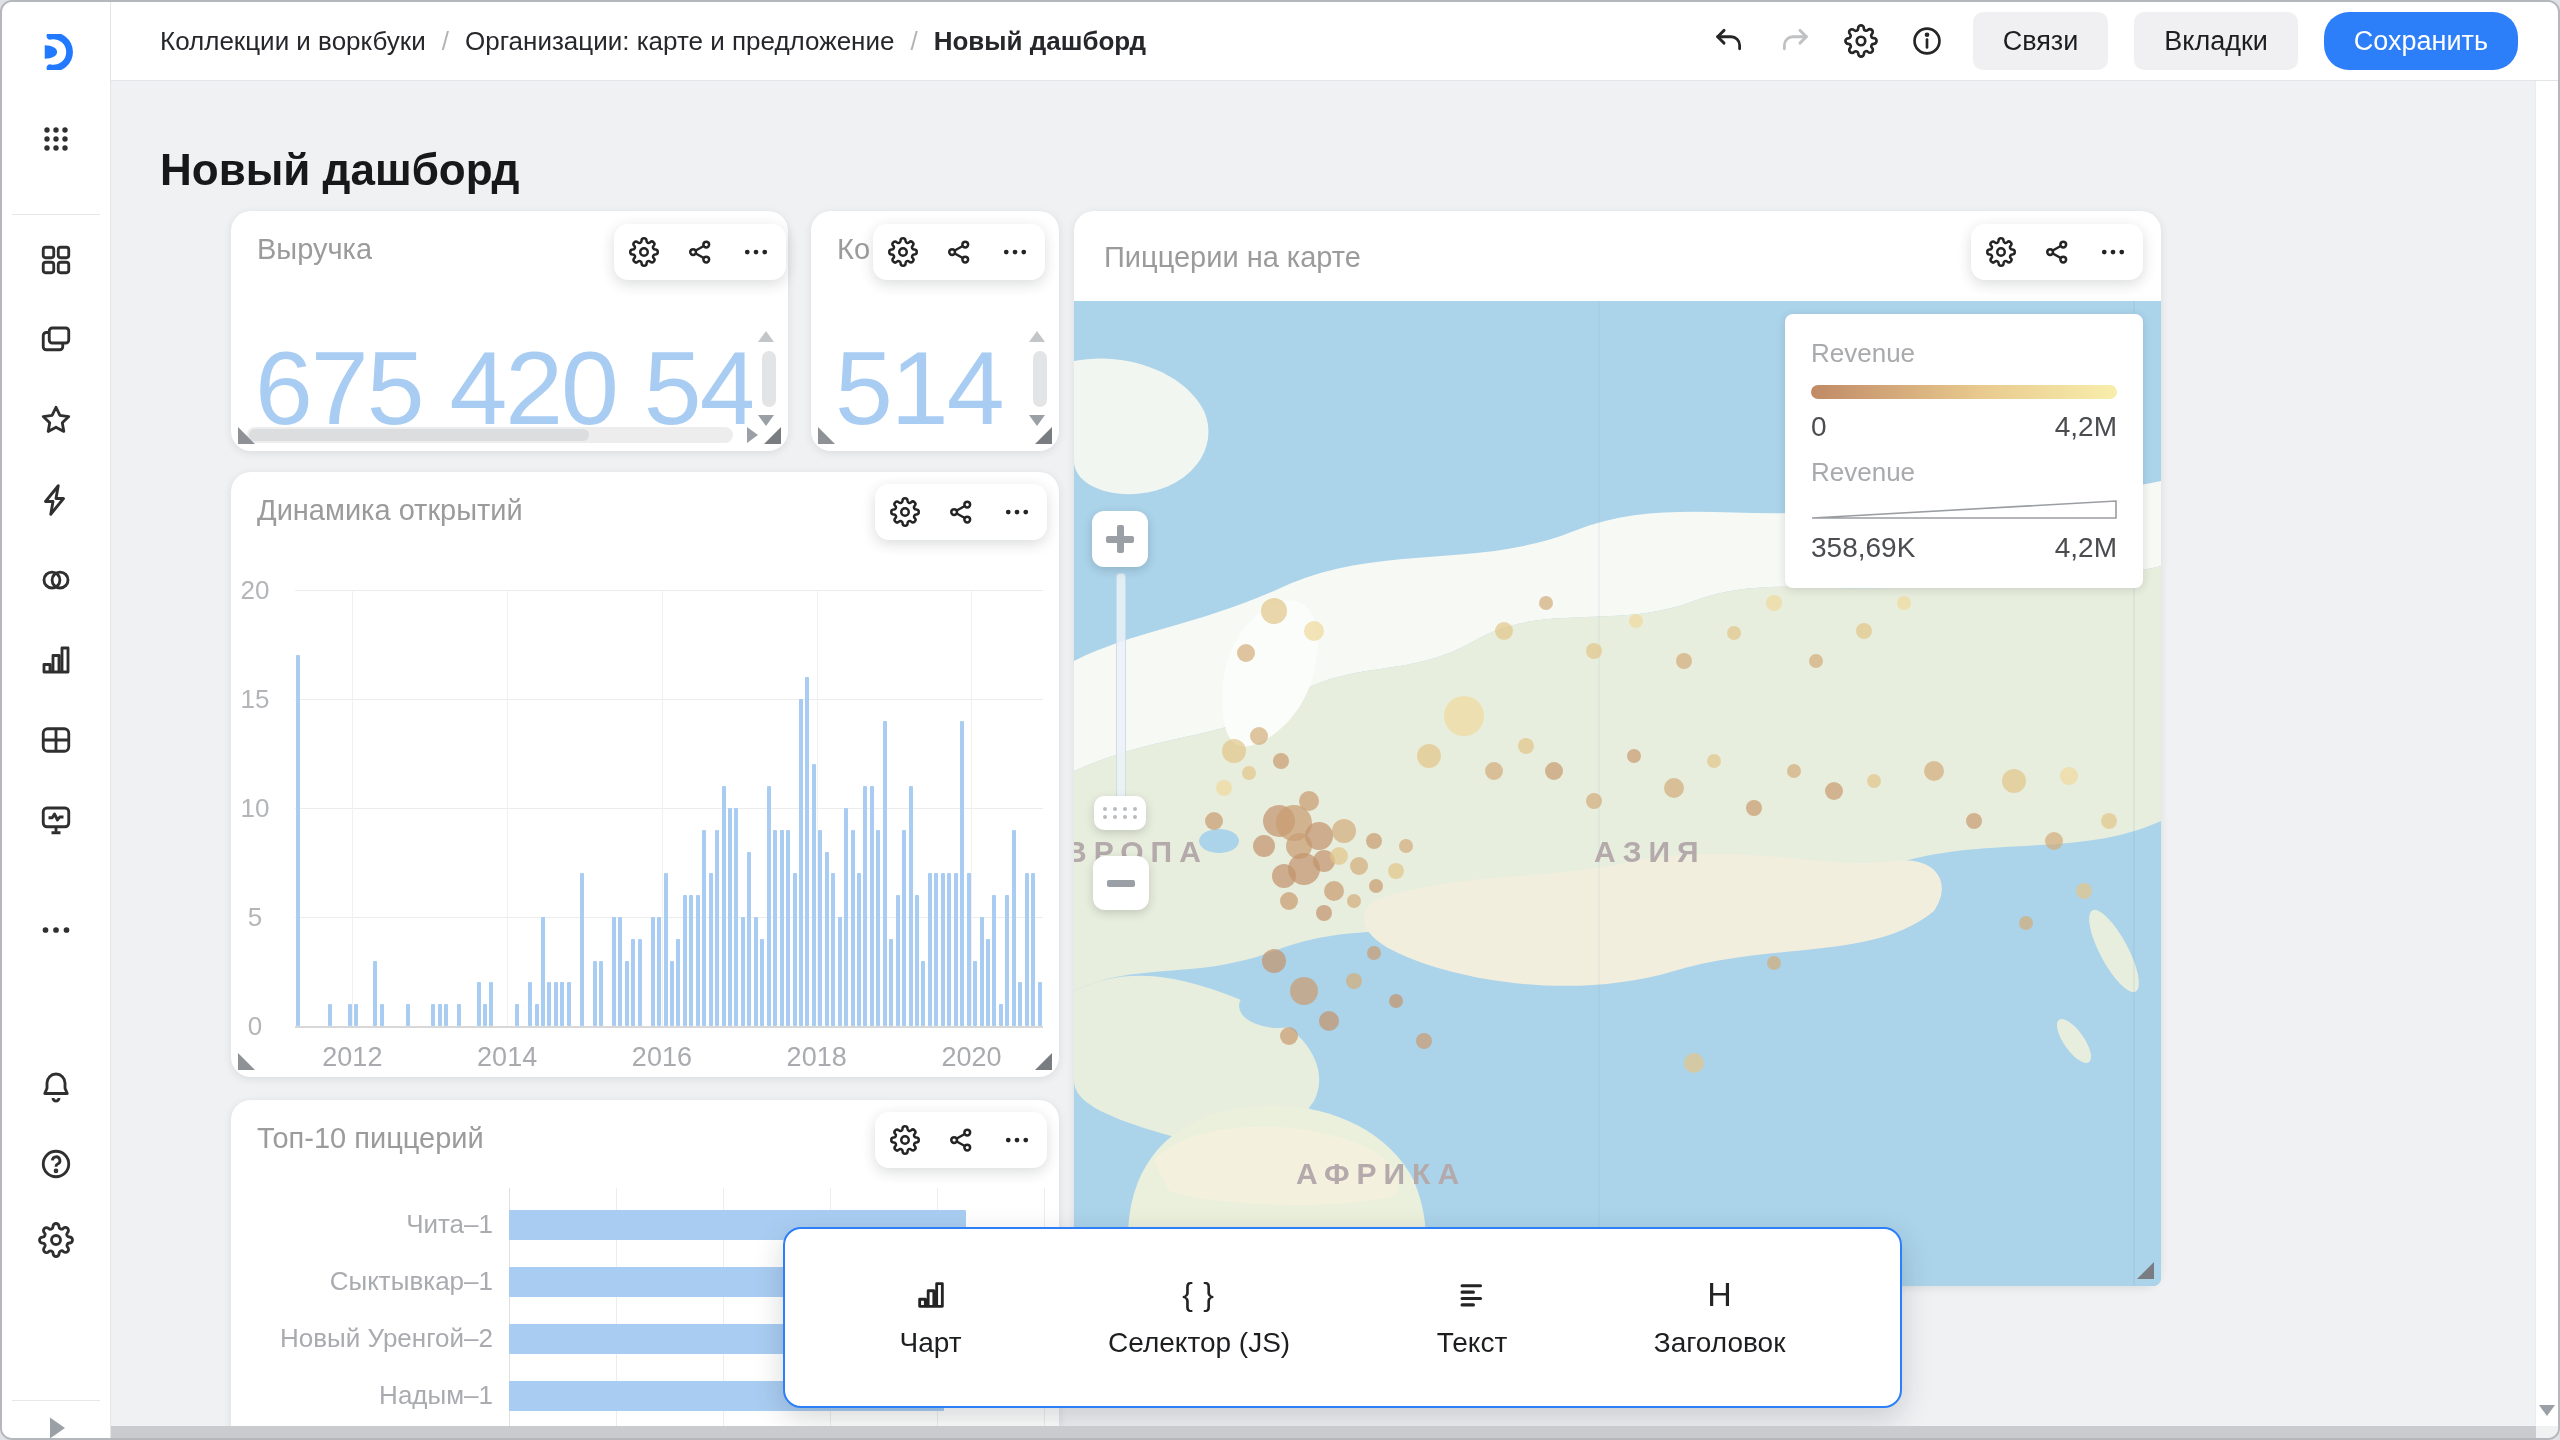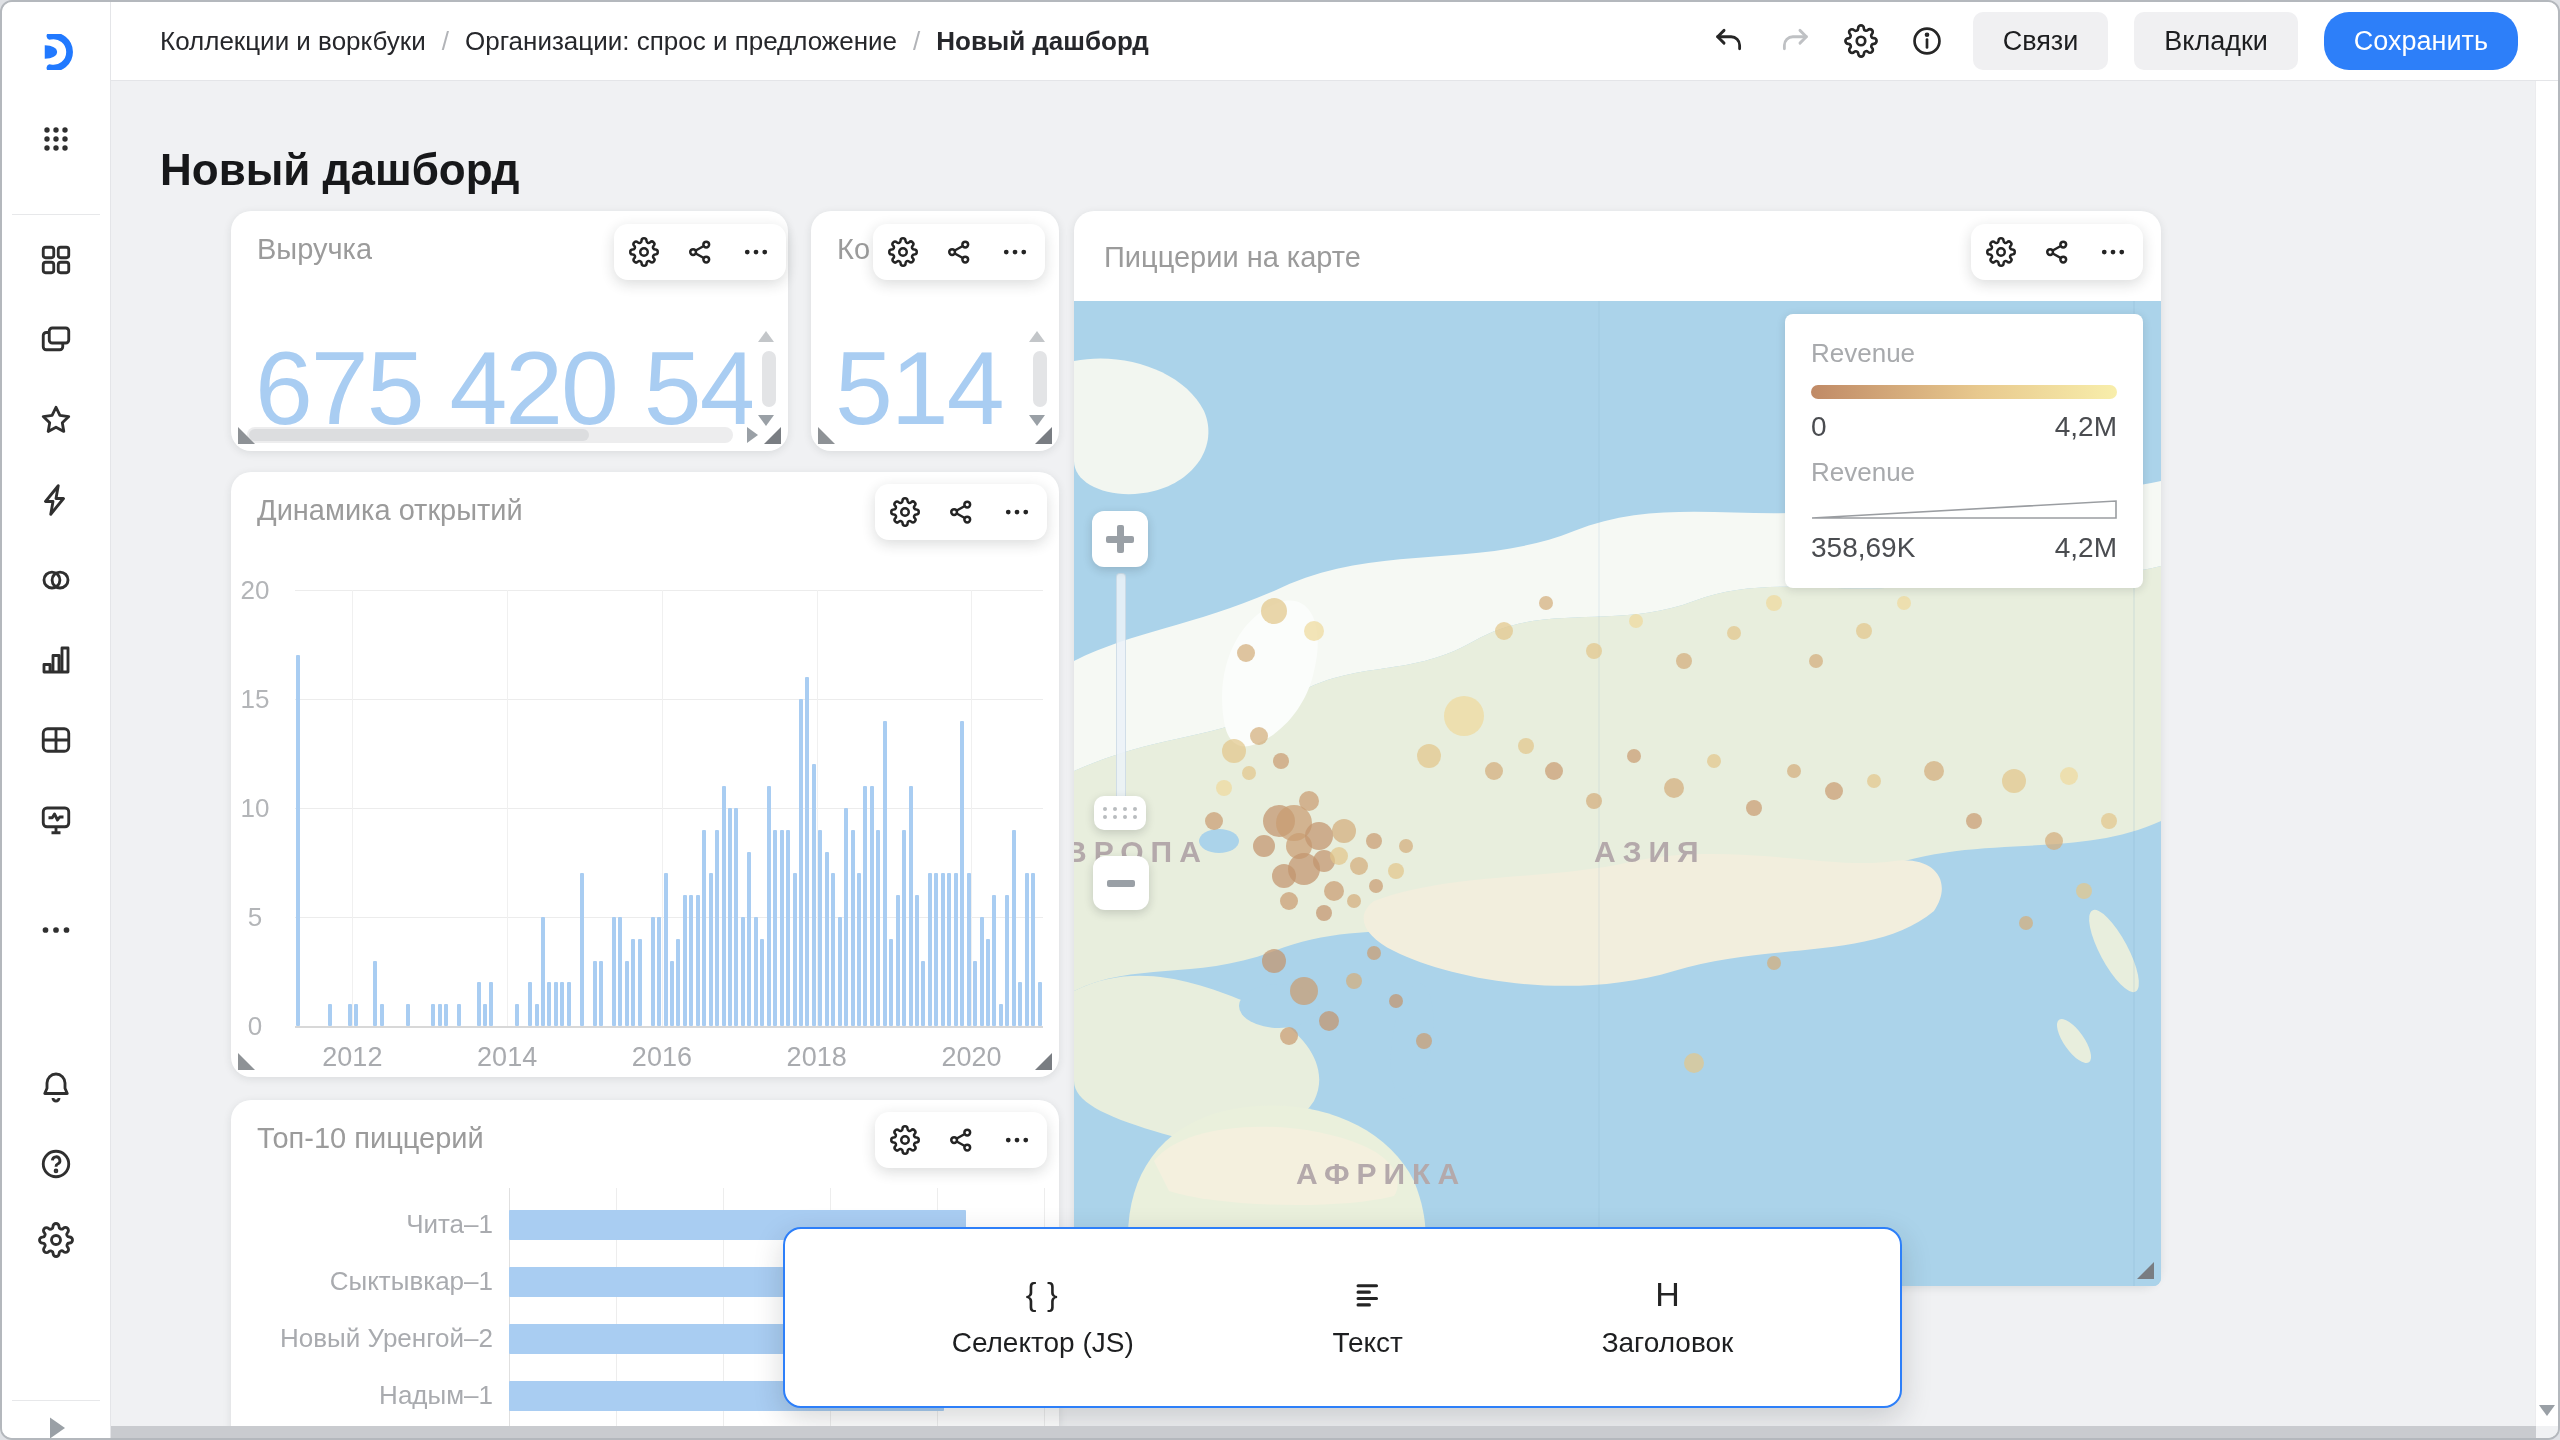--- a/index.html
+++ b/index.html
@@ -197,21 +197,21 @@
       <svg viewBox="0 0 24 24" fill="currentColor">
           <path d="M8 5l10 7-10 7z"></path>
         </svg>
     </div>
   </aside>
 
   <header class="header">
     <nav class="crumbs">
       <span class="crumb">Коллекции и воркбуки</span>
       <span class="crumb-sep">/</span>
-      <span class="crumb">Организации: спрос и предложение</span>
+      <span class="crumb">Организации: карте и предложение</span>
       <span class="crumb-sep">/</span>
       <span class="crumb last">Новый дашборд</span>
     </nav>
     <div class="h-right">
       <span class="h-ic">
         <svg viewBox="0 0 24 24" fill="none" stroke="currentColor" stroke-width="2" stroke-linecap="round" stroke-linejoin="round">
             <path d="M8.5 13.5L4 9l4.5-4.5"></path>
             <path d="M4 9h9.5a6 6 0 0 1 6 6v2.5"></path>
           </svg>
       </span>
@@ -699,20 +699,28 @@
           </div>
           <div class="t10-row">
             <div class="t10-label">Магадан–1</div>
             <div class="t10-bar" style="width: 386px; background: rgb(169, 205, 242);"></div>
           </div>
         </div>
     </section>
 
     <div class="panel">
       <div class="p-item">
+        <span class="pi-icon">
+            <svg viewBox="0 0 24 24" fill="none" stroke="currentColor" stroke-width="2" stroke-linejoin="round">
+              <path d="M4 20v-5h4v5zM10 20V9h4v11zM16 20V4h4v16zM4 20h16"></path>
+            </svg>
+          </span>
+        <span class="pi-label">Чарт</span>
+      </div>
+      <div class="p-item">
         <span class="pi-icon braces">{ }</span>
         <span class="pi-label">Селектор (JS)</span>
       </div>
       <div class="p-item">
         <span class="pi-icon">
             <svg viewBox="0 0 24 24" fill="none" stroke="currentColor" stroke-width="2.2" stroke-linecap="round">
               <path d="M5 5.5h13M5 10h8M5 14.5h13M5 19h8"></path>
             </svg>
           </span>
         <span class="pi-label">Текст</span>

